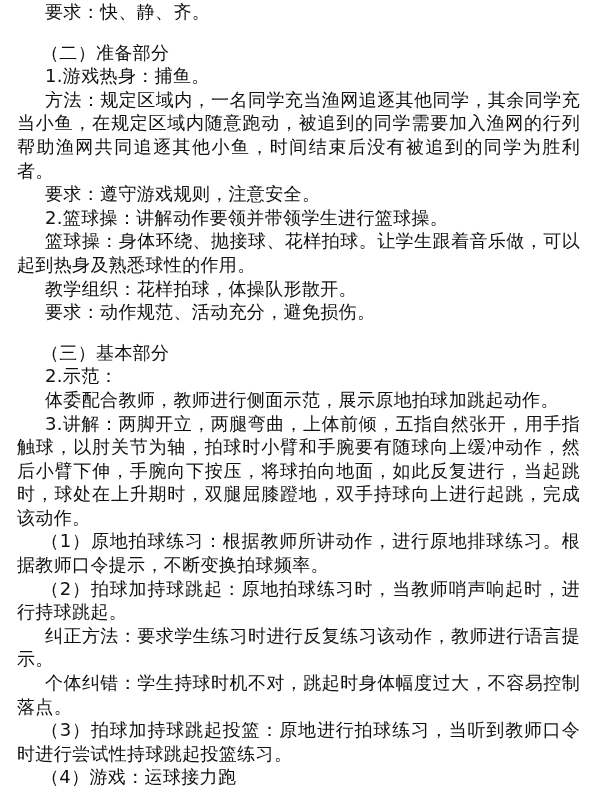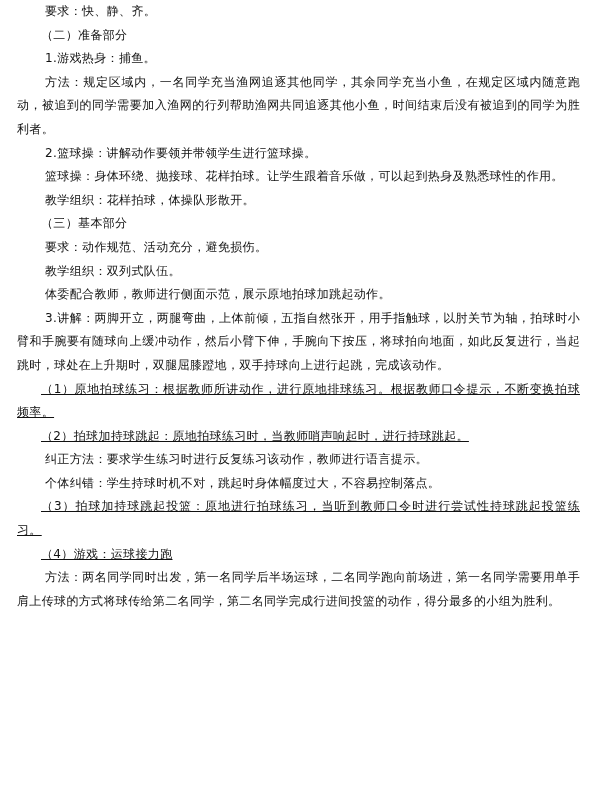--- a/index.html
+++ b/index.html
@@ -7,46 +7,47 @@
     width: 600px; height: 789px; overflow: hidden;
     font-family: "DejaVu Sans", sans-serif;
     color: #111111;
   }
   .doc {
     position: relative;
     padding: 0 20px 0 17px;
     width: 563px;
   }
   .p {
-    font-size: 12px;
+    font-size: 18px;
     line-height: 23.6px;
     margin: 0;
     text-indent: 28px;
     letter-spacing: 0.35px;
     text-align: justify;
     white-space: normal;
   }
   .p.first { margin-top: 0px; }
-  .p.section { text-indent: 24px; }
-  .p.sub { text-indent: 24px; text-decoration: underline; }
+  .p.section { text-indent: 24px; margin-top: 17px; }
+  .p.sub { text-indent: 24px; }
 </style>
 </head>
 <body>
 
 <div class="doc">
   <p class="p first">要求：快、静、齐。</p>
   <p class="p section">（二）准备部分</p>
   <p class="p">1.游戏热身：捕鱼。</p>
   <p class="p">方法：规定区域内，一名同学充当渔网追逐其他同学，其余同学充当小鱼，在规定区域内随意跑动，被追到的同学需要加入渔网的行列帮助渔网共同追逐其他小鱼，时间结束后没有被追到的同学为胜利者。</p>
+  <p class="p">要求：遵守游戏规则，注意安全。</p>
   <p class="p">2.篮球操：讲解动作要领并带领学生进行篮球操。</p>
   <p class="p">篮球操：身体环绕、抛接球、花样拍球。让学生跟着音乐做，可以起到热身及熟悉球性的作用。</p>
   <p class="p">教学组织：花样拍球，体操队形散开。</p>
+  <p class="p">要求：动作规范、活动充分，避免损伤。</p>
   <p class="p section">（三）基本部分</p>
-  <p class="p">要求：动作规范、活动充分，避免损伤。</p>
-  <p class="p">教学组织：双列式队伍。</p>
+  <p class="p">2.示范：</p>
   <p class="p">体委配合教师，教师进行侧面示范，展示原地拍球加跳起动作。</p>
   <p class="p">3.讲解：两脚开立，两腿弯曲，上体前倾，五指自然张开，用手指触球，以肘关节为轴，拍球时小臂和手腕要有随球向上缓冲动作，然后小臂下伸，手腕向下按压，将球拍向地面，如此反复进行，当起跳时，球处在上升期时，双腿屈膝蹬地，双手持球向上进行起跳，完成该动作。</p>
   <p class="p sub">（1）原地拍球练习：根据教师所讲动作，进行原地排球练习。根据教师口令提示，不断变换拍球频率。</p>
   <p class="p sub">（2）拍球加持球跳起：原地拍球练习时，当教师哨声响起时，进行持球跳起。</p>
   <p class="p">纠正方法：要求学生练习时进行反复练习该动作，教师进行语言提示。</p>
   <p class="p">个体纠错：学生持球时机不对，跳起时身体幅度过大，不容易控制落点。</p>
   <p class="p sub">（3）拍球加持球跳起投篮：原地进行拍球练习，当听到教师口令时进行尝试性持球跳起投篮练习。</p>
   <p class="p sub">（4）游戏：运球接力跑</p>
   <p class="p">方法：两名同学同时出发，第一名同学后半场运球，二名同学跑向前场进，第一名同学需要用单手肩上传球的方式将球传给第二名同学，第二名同学完成行进间投篮的动作，得分最多的小组为胜利。</p>
 </div>

